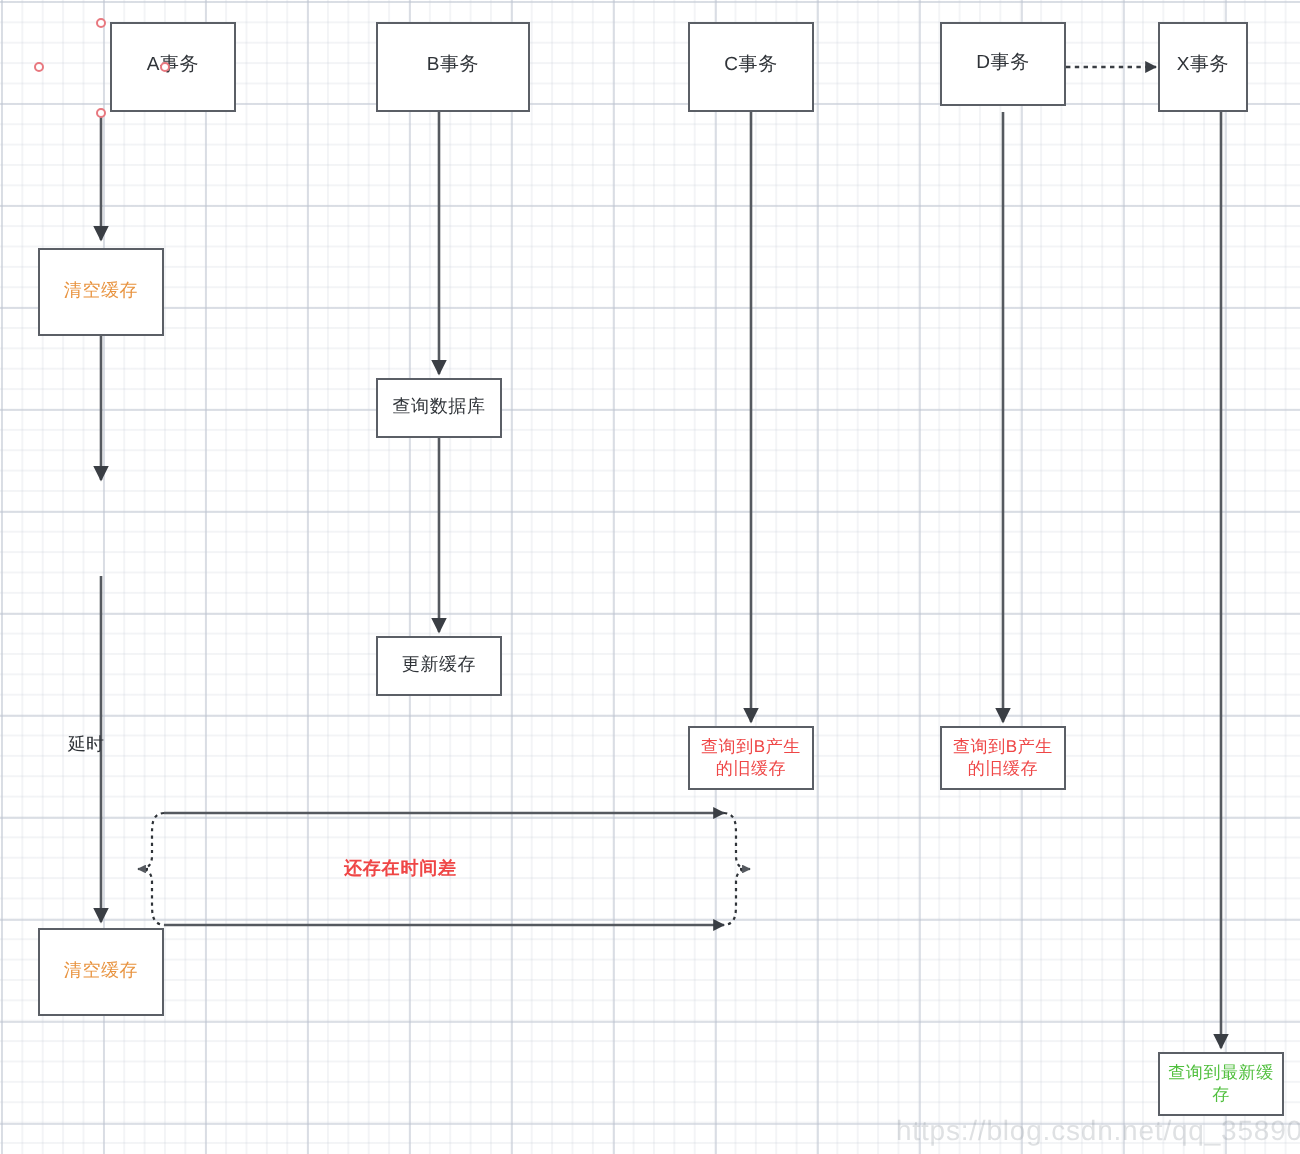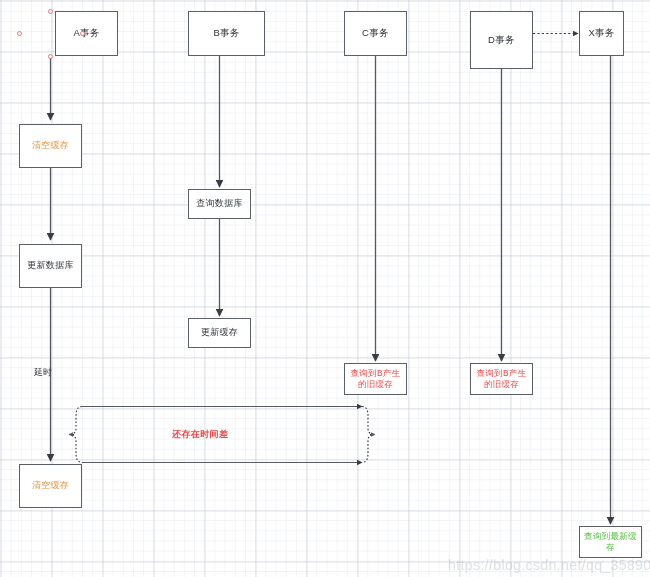--- a/index.html
+++ b/index.html
@@ -159,23 +159,20 @@
   </div>
   <div class="handle" style="left:48px; top:8.5px;"></div>
   <div class="handle" style="left:16.5px; top:31px;"></div>
   <div class="handle" style="left:79.5px; top:31px;"></div>
   <div class="handle" style="left:48px; top:53.5px;"></div>
 
   <div class="node n-orange" style="left:19px; top:124px; width:63px; height:44px;">
     <span class="node-label">清空缓存</span>
   </div>
 
-  <div class="node n-plain" style="left:19px; top:244px; width:63px; height:44px;">
-    <span class="node-label">更新数据库</span>
-  </div>
 
   <div class="edge-label" style="left:34px; top:366px;">延时</div>
 
   <div class="node n-orange" style="left:19px; top:464px; width:63px; height:44px;">
     <span class="node-label">清空缓存</span>
   </div>
 
   <div class="node n-actor" style="left:188px; top:11px; width:77px; height:45px;">
     <span class="node-label">B事务</span>
   </div>
@@ -189,21 +186,21 @@
   </div>
 
   <div class="node n-actor" style="left:344px; top:11px; width:63px; height:45px;">
     <span class="node-label">C事务</span>
   </div>
 
   <div class="node n-red" style="left:344px; top:363px; width:63px; height:32px;">
     <span class="node-label">查询到B产生的旧缓存</span>
   </div>
 
-  <div class="node n-actor" style="left:470px; top:11px; width:63px; height:58px;">
+  <div class="node n-actor" style="left:470px; top:11px; width:63px; height:42px;">
     <span class="node-label">D事务</span>
   </div>
 
   <div class="node n-red" style="left:470px; top:363px; width:63px; height:32px;">
     <span class="node-label">查询到B产生的旧缓存</span>
   </div>
 
   <div class="node n-actor" style="left:579px; top:11px; width:45px; height:45px;">
     <span class="node-label">X事务</span>
   </div>

